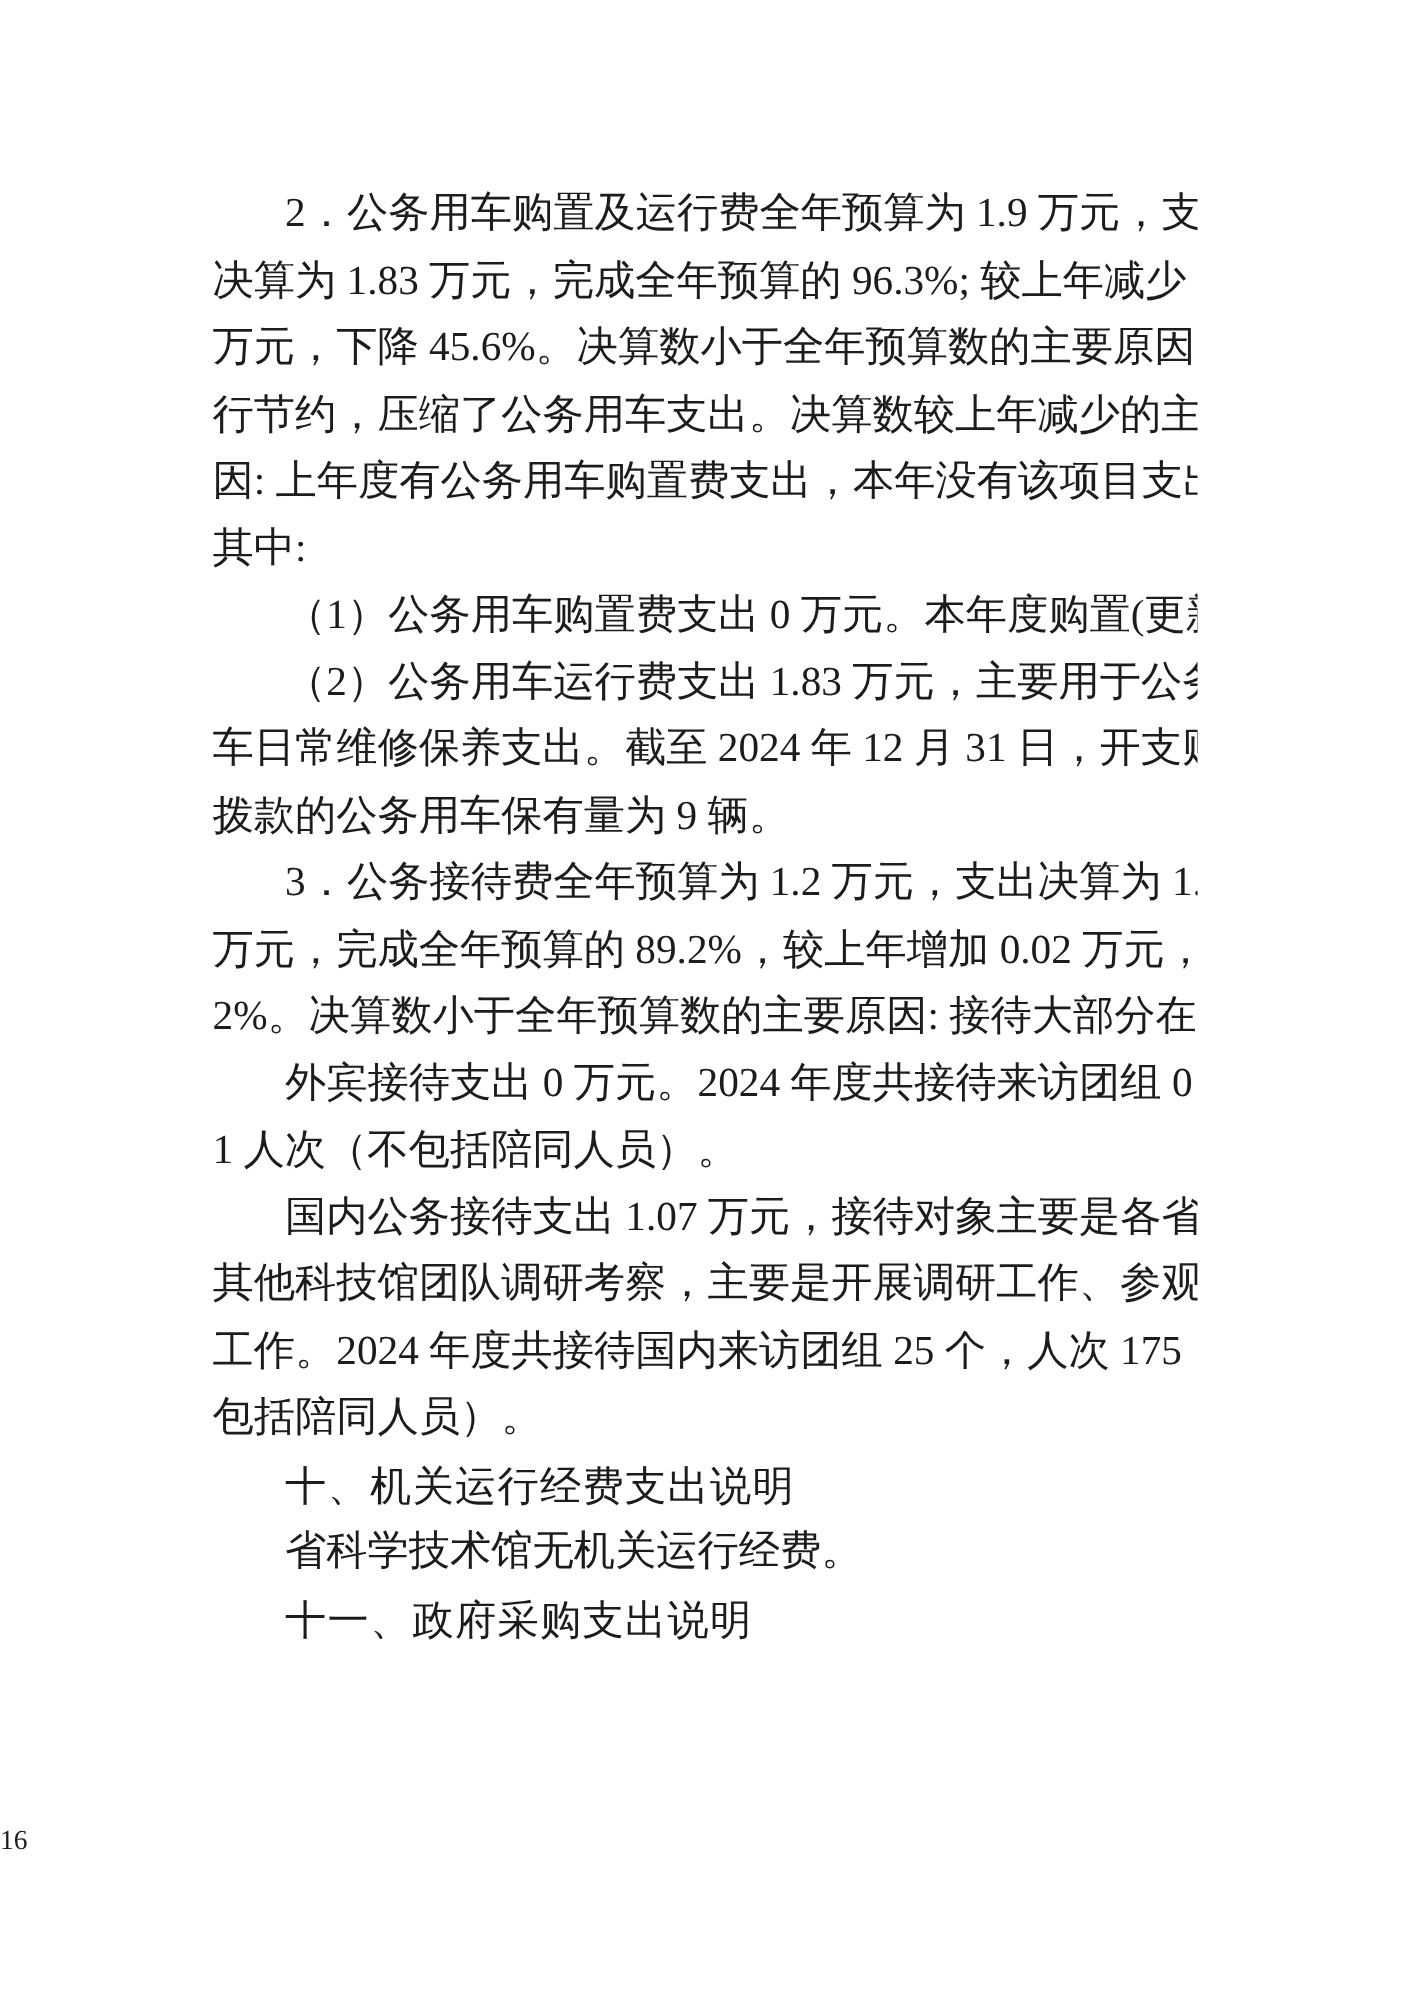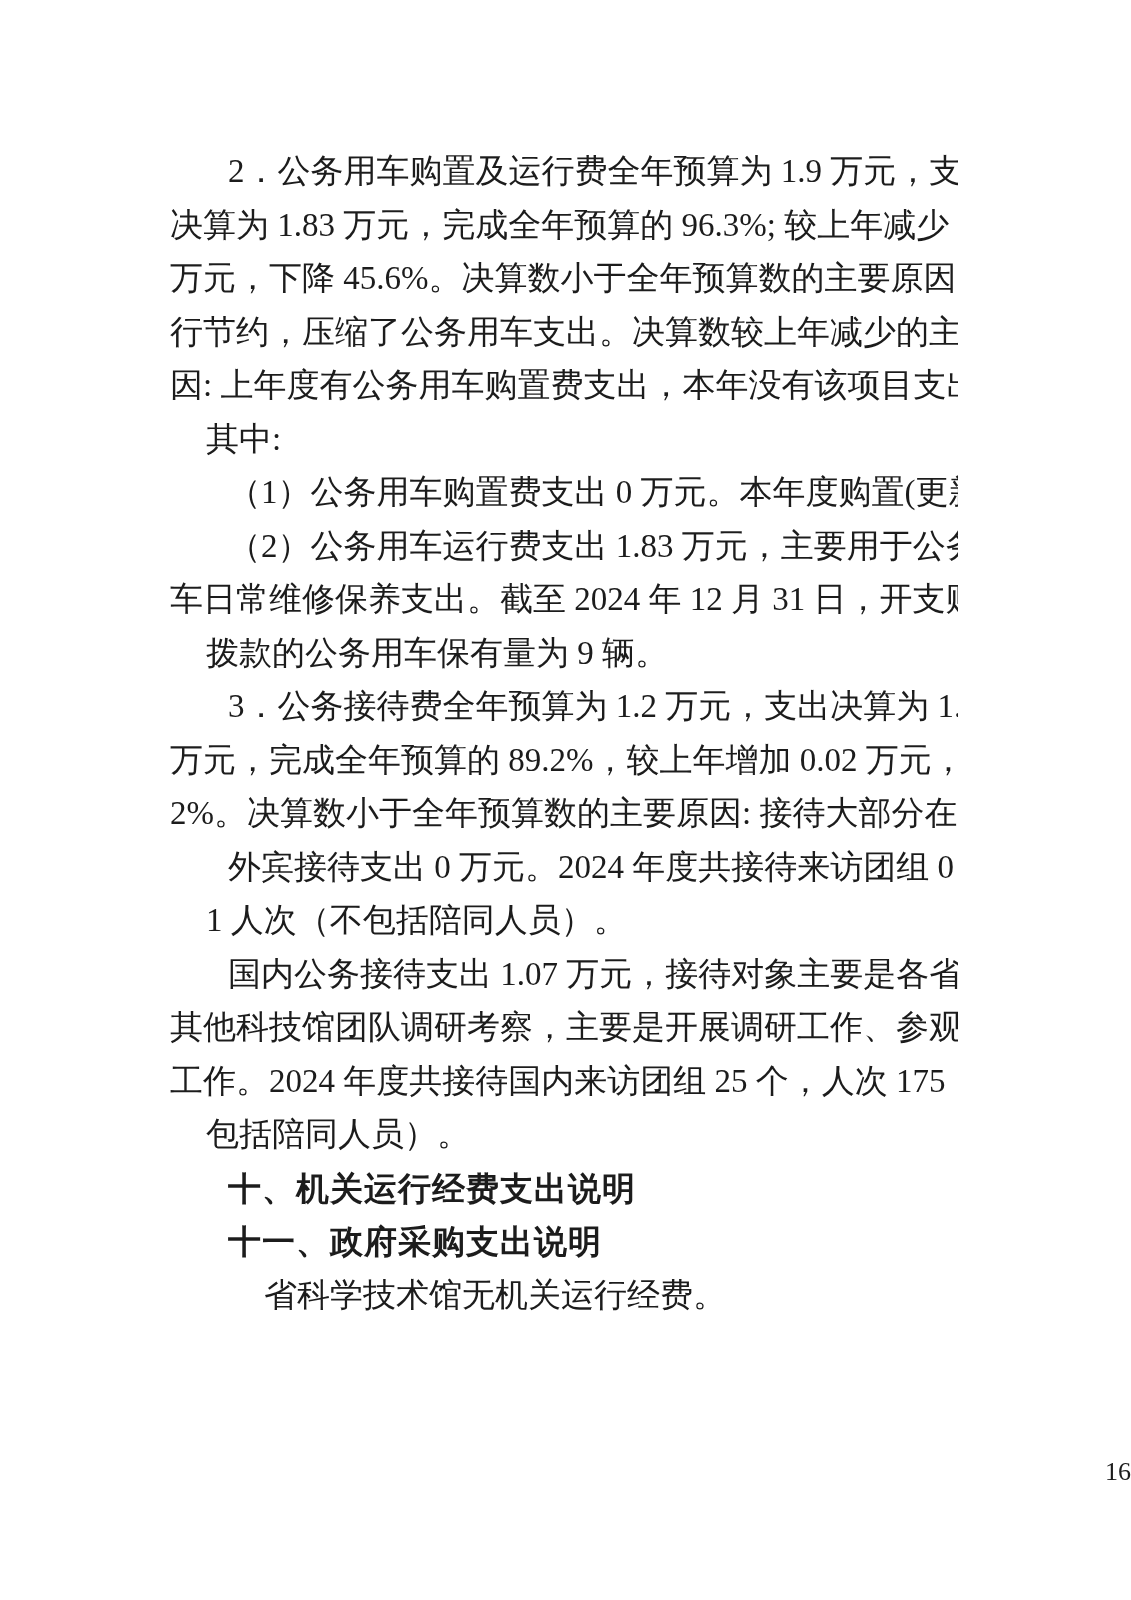--- a/index.html
+++ b/index.html
@@ -34,39 +34,38 @@
     text-align-last: justify;
     white-space: nowrap;
     overflow: hidden;
   }
   .line.indent {
     padding-left: 58px;
   }
   .line.last {
     text-align: left;
     text-align-last: left;
-    margin-left: 36px;
   }
   .line.heading {
     font-family: "Liberation Sans", "DejaVu Sans", sans-serif;
-    font-weight: 700;
+    font-weight: 400;
     text-align: right;
     text-align-last: left;
     letter-spacing: 1px;
   }
   .page-number {
     position: absolute;
     top: 1452px;
     left: 0;
     width: 100%;
     height: 40px;
     line-height: 40px;
-    text-align: right;
+    text-align: left;
     font-family: "Liberation Serif", "DejaVu Serif", serif;
-    font-size: 26px;
+    font-size: 22px;
     color: #1c1c1c;
   }
 </style>
 </head>
 <body>
 
 <div class="page">
   <div class="content" id="doc-content">
       <div class="paragraph">
         <div class="line indent">2．公务用车购置及运行费全年预算为 1.9 万元，支出</div>
@@ -96,20 +95,20 @@
       <div class="paragraph">
         <div class="line indent">国内公务接待支出 1.07 万元，接待对象主要是各省市</div>
         <div class="line">其他科技馆团队调研考察，主要是开展调研工作、参观学习</div>
         <div class="line">工作。2024 年度共接待国内来访团组 25 个，人次 175（不</div>
         <div class="line last">包括陪同人员）。</div>
       </div>
       <div class="paragraph">
         <div class="line heading indent">十、机关运行经费支出说明</div>
       </div>
       <div class="paragraph">
-        <div class="line heading indent">十一、政府采购支出说明</div>
+        <div class="line indent last">省科学技术馆无机关运行经费。</div>
       </div>
       <div class="paragraph">
-        <div class="line indent last">省科学技术馆无机关运行经费。</div>
+        <div class="line heading indent">十一、政府采购支出说明</div>
       </div>
     </div>
   <div class="page-number">16</div>
 </div>
 
 </body></html>

